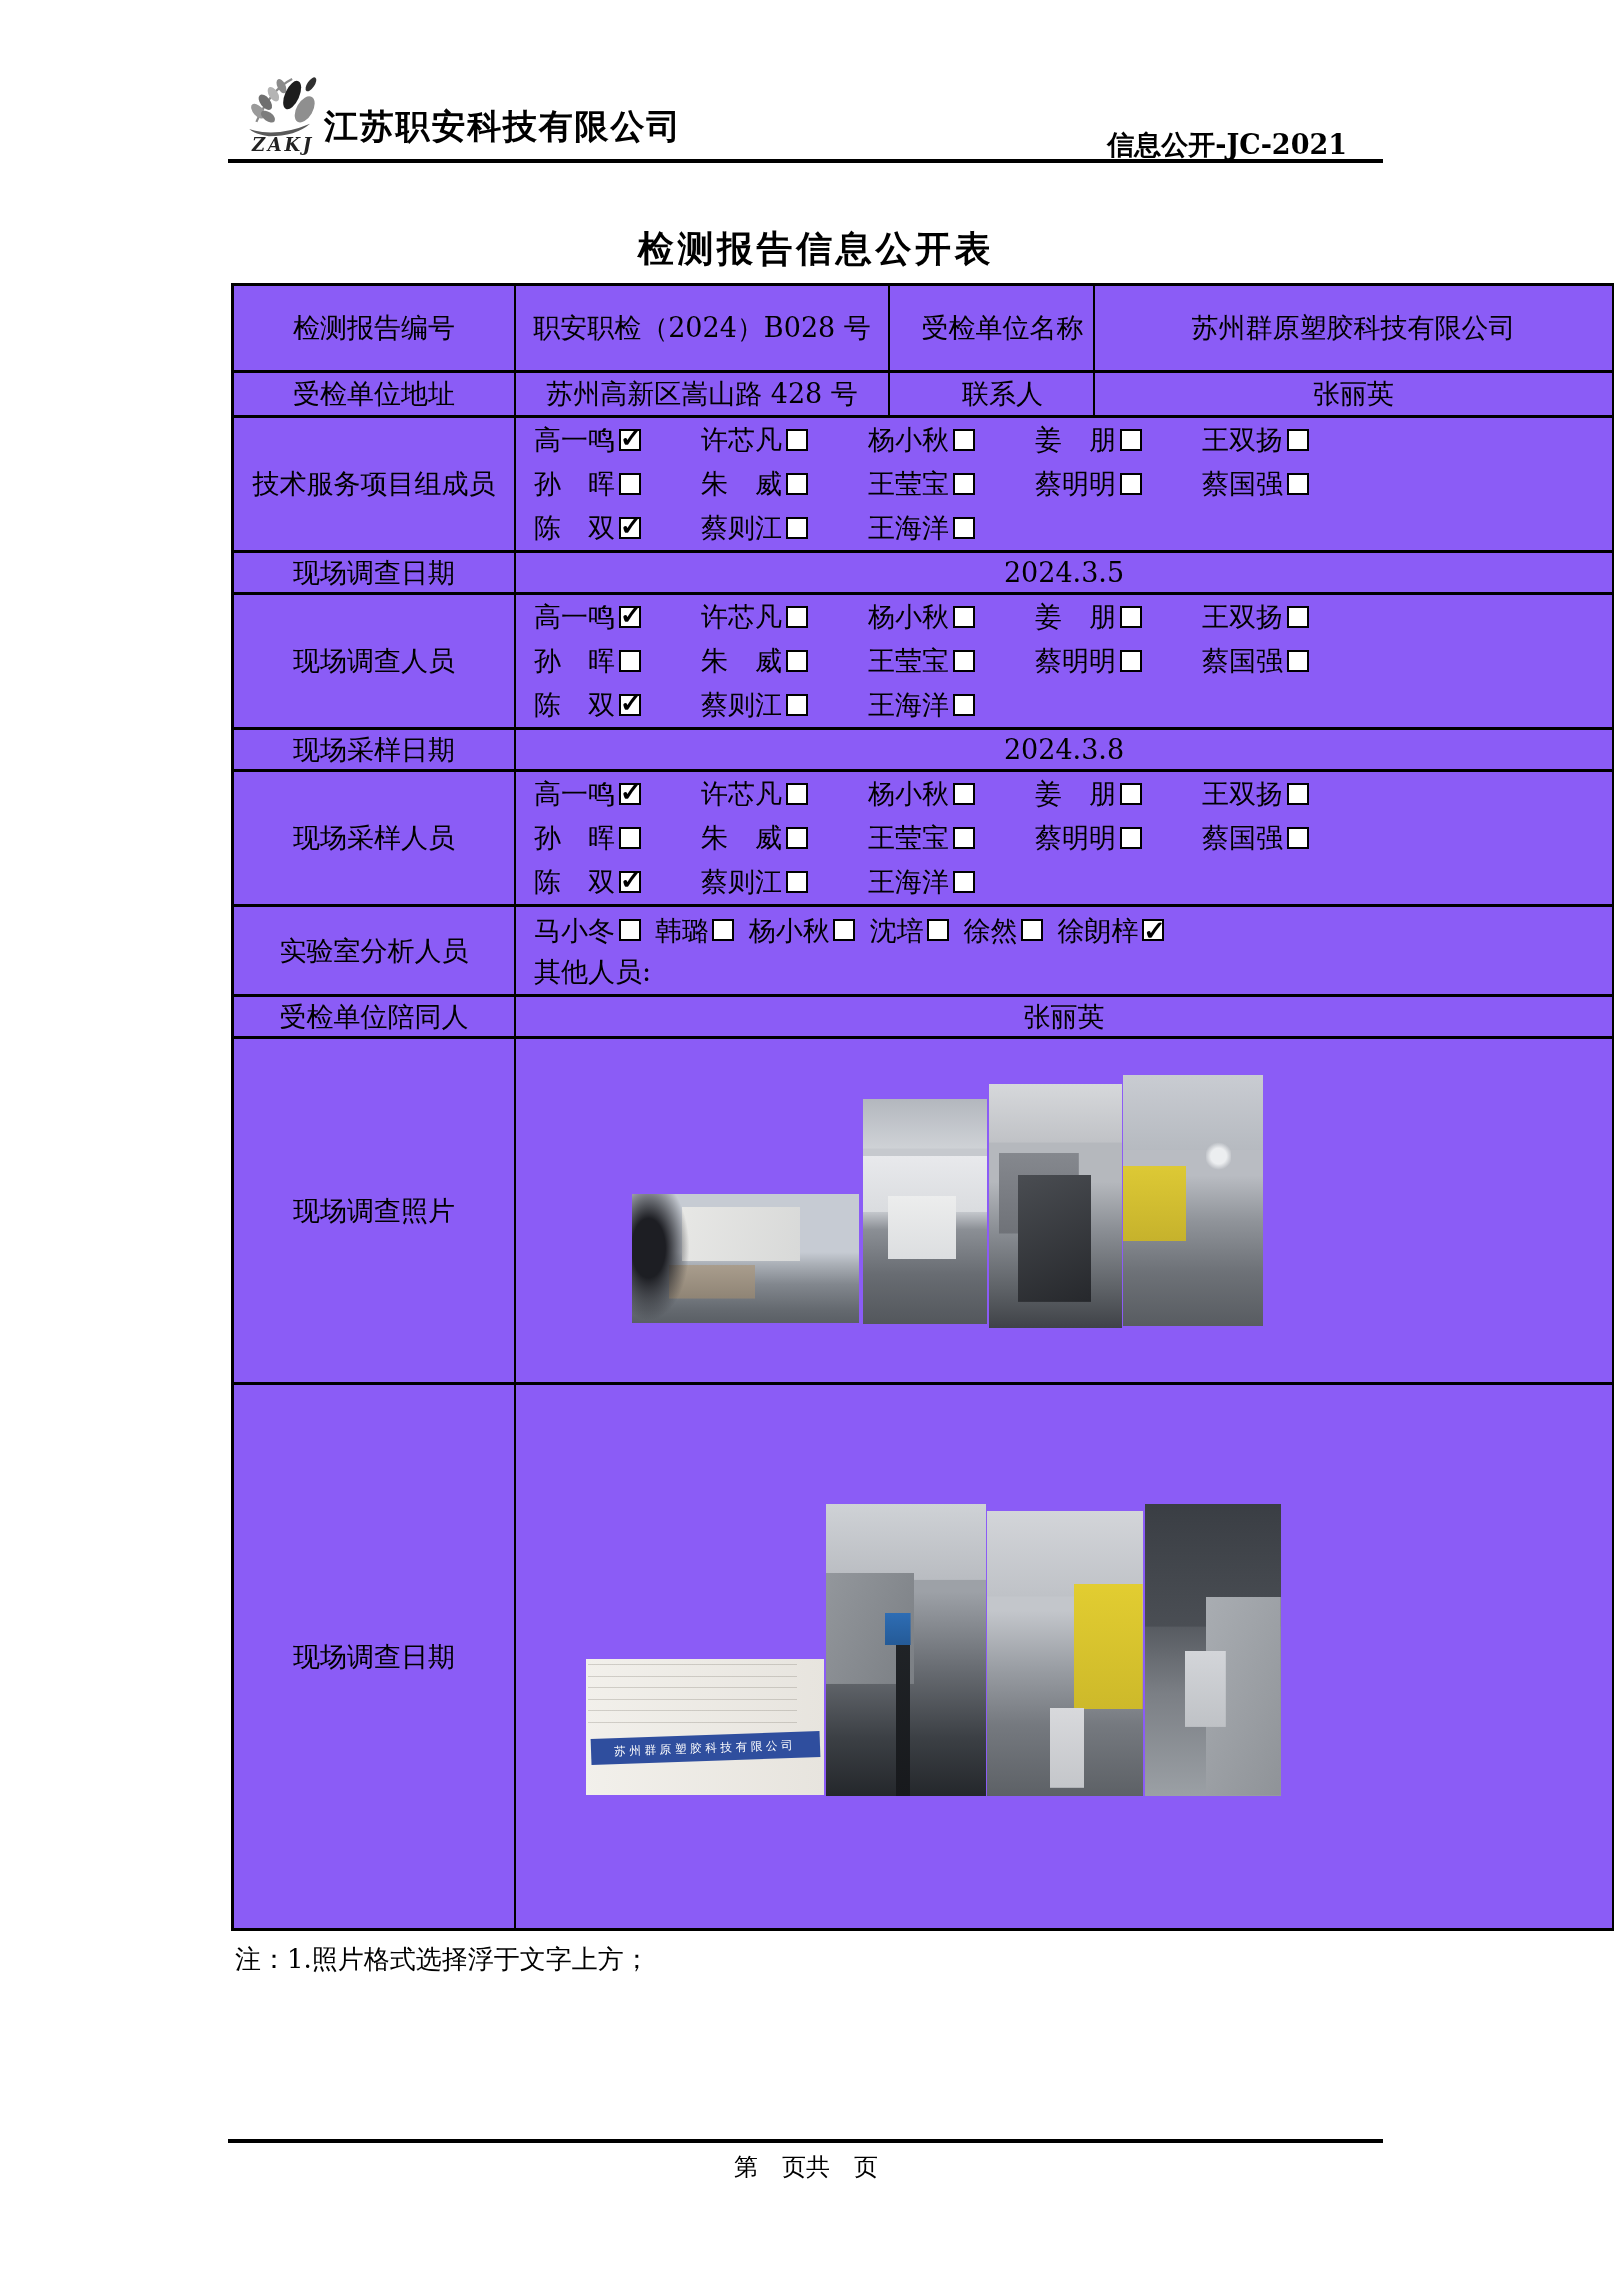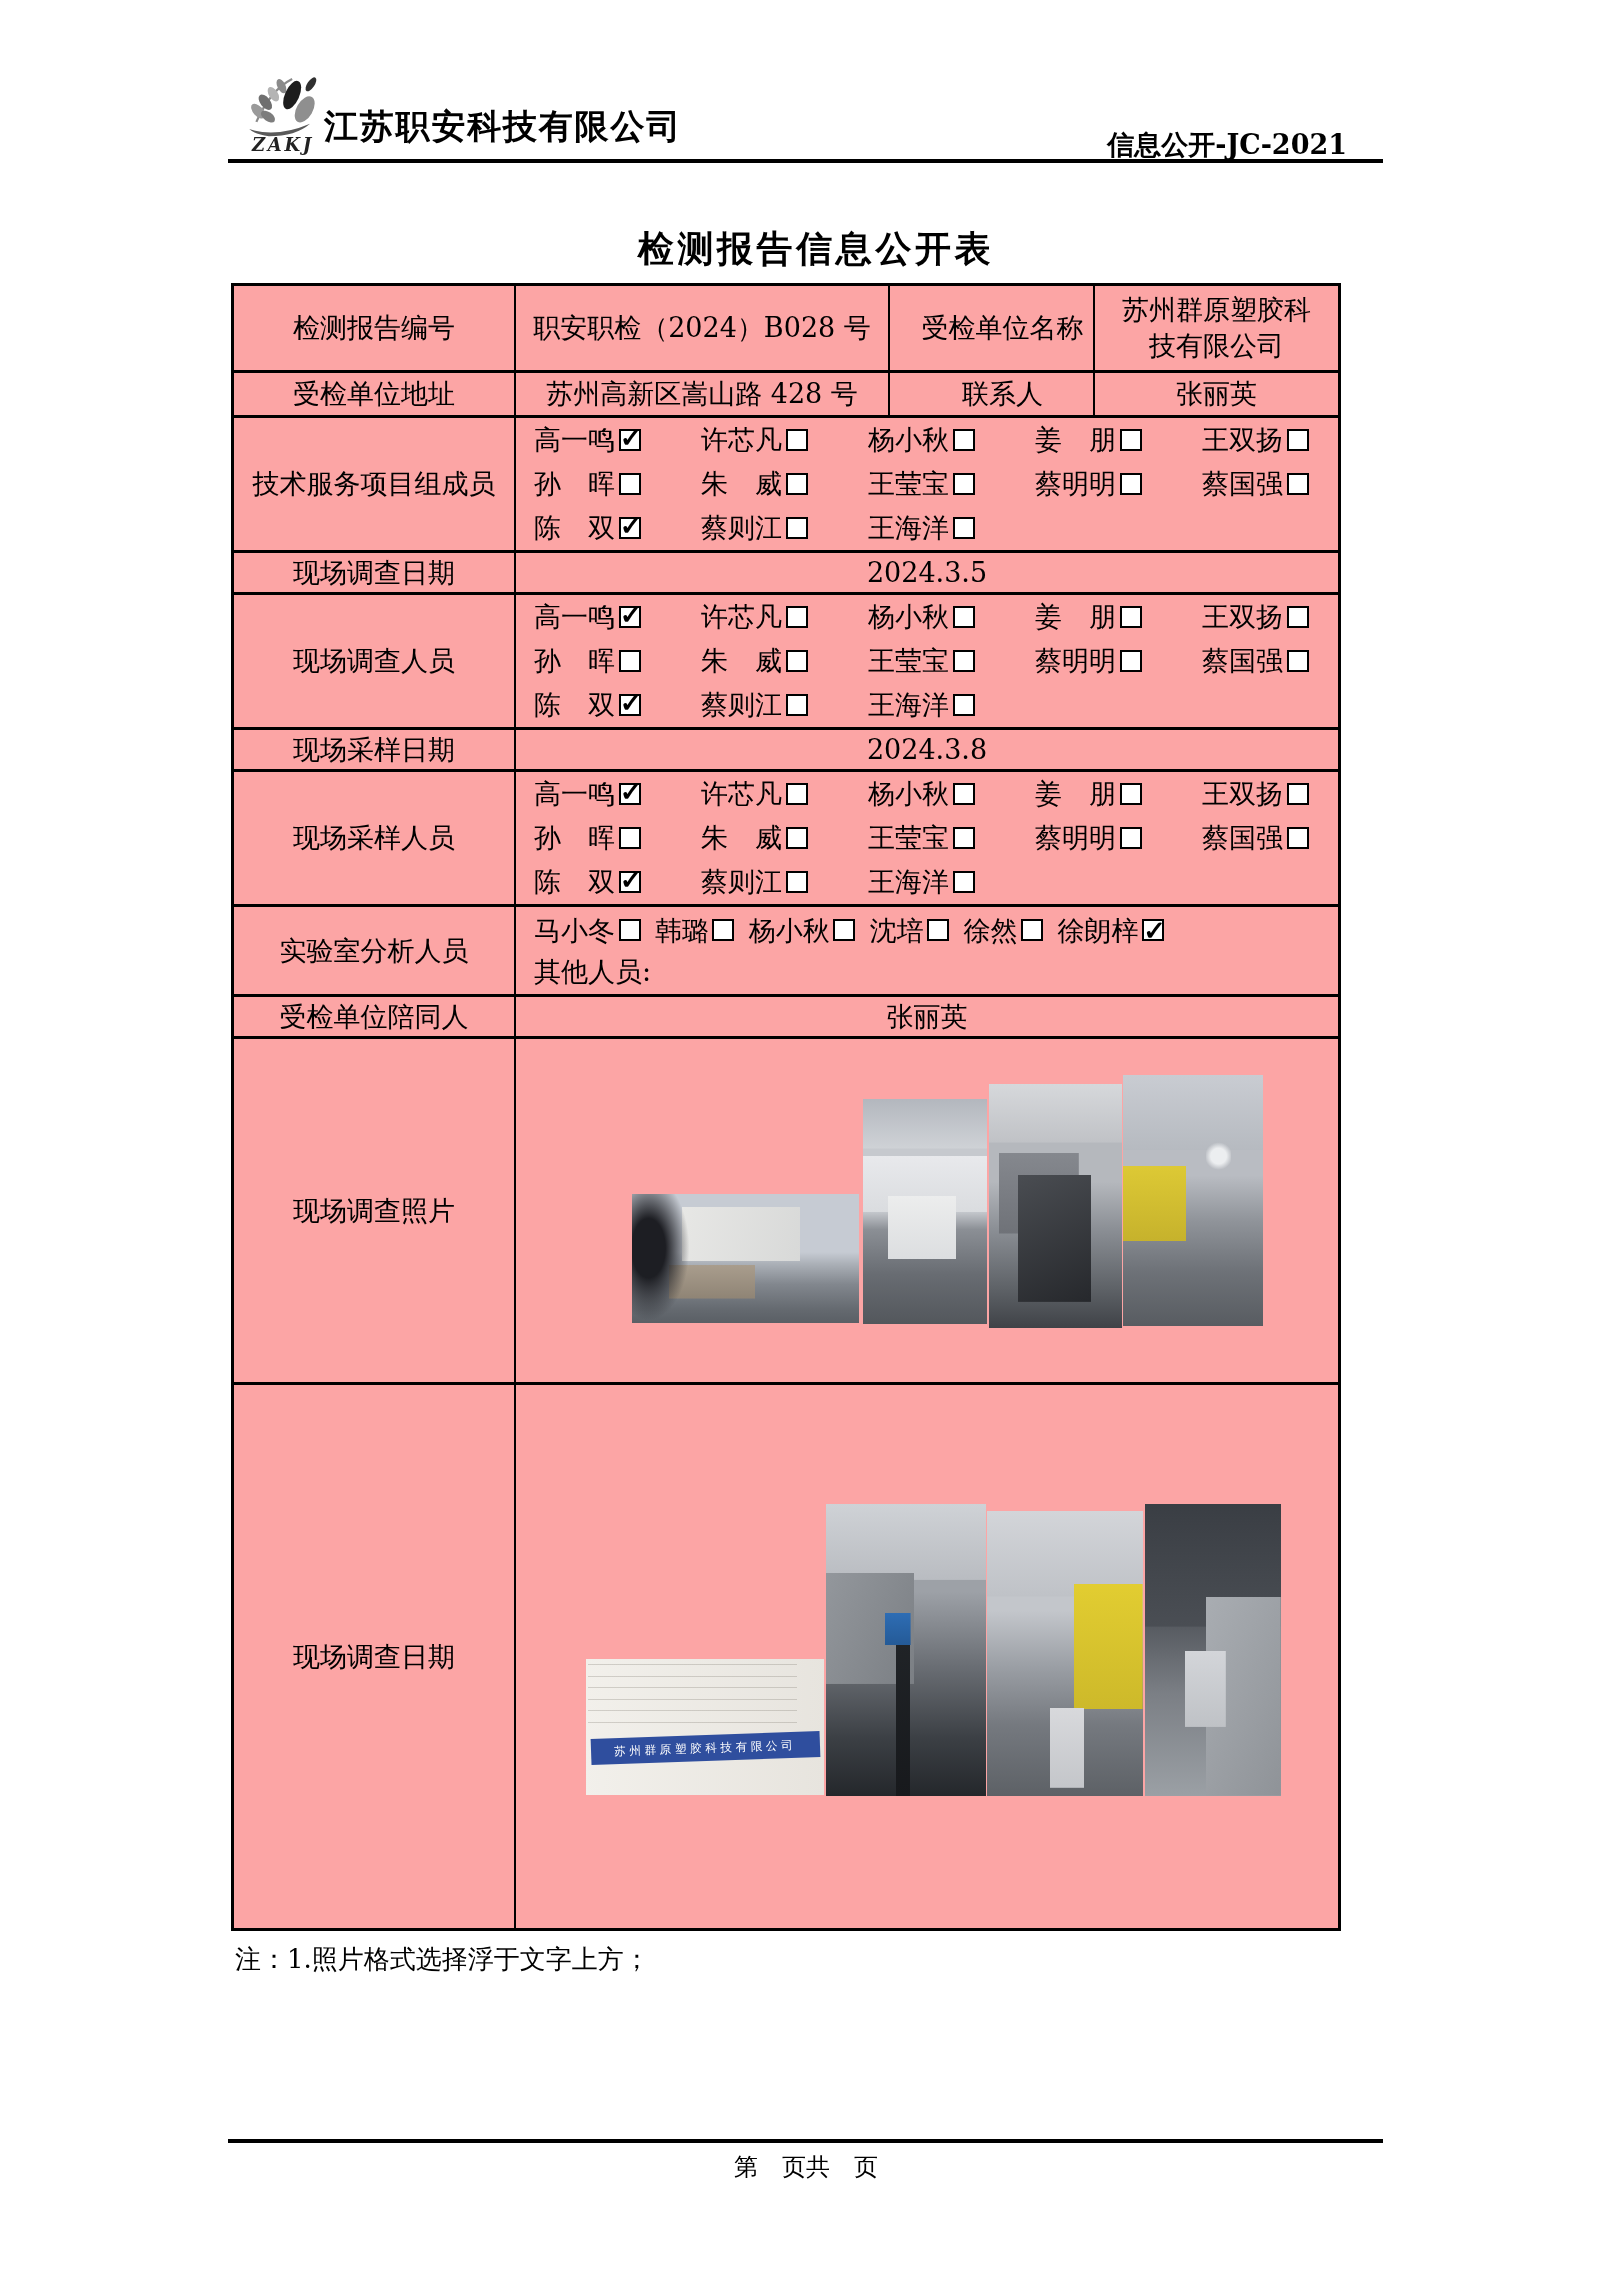--- a/index.html
+++ b/index.html
@@ -18,22 +18,22 @@
     letter-spacing:1.8px;white-space:nowrap;}
   .doc-code{position:absolute;left:985px;top:127px;width:362px;text-align:right;
     font-size:27px;font-weight:bold;white-space:nowrap;}
   .header-rule{position:absolute;left:228px;top:159px;width:1155px;height:3.6px;background:#000;}
 
   
   .title{position:absolute;left:231px;top:215px;width:1150px;margin:10px;text-align:center;
     font-size:36px;font-weight:bold;letter-spacing:3.6px;}
 
   
-  .doc-table{position:absolute;left:231px;top:283px;width:1110px;border:3.6px solid #000;
-    box-sizing:border-box;background:#fca5a5;}
+  .doc-table{position:absolute;left:231px;top:283px;width:1384px;border:3.6px solid #000;
+    box-sizing:border-box;background:#8b5cf6;}
   .trow{display:flex;border-top:3.6px solid #000;}
   .trow:first-child{border-top:none;}
   .cell{box-sizing:border-box;border-left:2.7px solid #000;display:flex;align-items:center;
     justify-content:center;font-size:27px;line-height:36px;}
   .cell:first-child{border-left:none;}
   .c1{width:280px;flex:none;text-align:center;}
   .c2{width:374px;flex:none;}
   .c3{width:205px;flex:none;padding-left:22px;}
   .c4{flex:1;}
   .span3{flex:1;}

